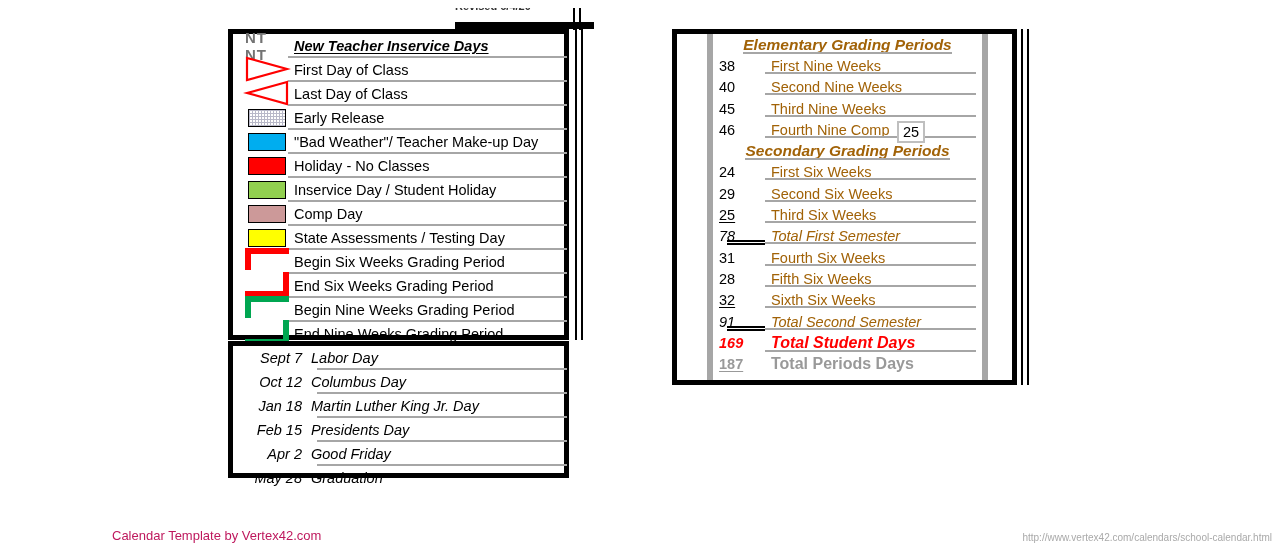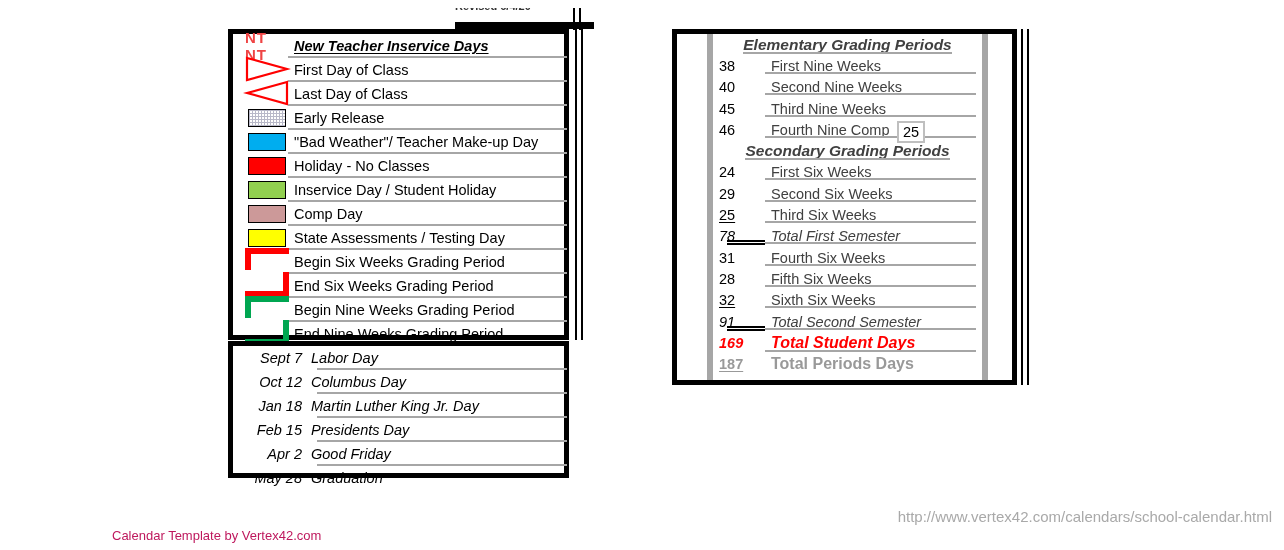--- a/index.html
+++ b/index.html
@@ -73,21 +73,21 @@
       repeating-linear-gradient(0deg,#b8b8c8 0 1px,transparent 1px 3px),
       repeating-linear-gradient(90deg,#b8b8c8 0 1px,transparent 1px 3px);
   }
 
   
   .nt-wrap{
     position:absolute;left:12px;top:1px;width:44px;height:22px;
     display:flex;align-items:center;justify-content:center;
   }
   .nt-wrap span{
-    font-size:15px;font-weight:bold;color:#ef4444;letter-spacing:1px;
+    font-size:15px;font-weight:bold;color:#737373;letter-spacing:1px;
     font-family:"Liberation Sans", sans-serif;
   }
 
   
   .flagbox{position:absolute;left:10px;top:-4px;width:48px;height:30px;}
 
   
   .brk{position:absolute;left:12px;width:44px;}
   .brk i{position:absolute;background:#000;}
 
@@ -121,21 +121,21 @@
   }
   #gp-rows{position:absolute;left:6px;top:0;right:6px;}
   .gp-row{
     position:relative;height:21.3px;display:flex;align-items:center;
   }
   .gp-num{
     width:46px;min-width:46px;text-align:left;
     font-size:14.5px;color:#000;position:relative;
   }
   .gp-txt{
-    flex:1;font-size:14.5px;color:#404040;padding-left:6px;position:relative;
+    flex:1;font-size:14.5px;color:#a16207;padding-left:6px;position:relative;
   }
   .gp-rule{position:absolute;left:0;right:0;bottom:0;height:2px;background:#a6a6a6;}
   .gp-row.header{justify-content:center;}
   .gp-row.header .gp-txt{
     flex:none;text-align:center;font-style:italic;font-weight:bold;
     font-size:15.5px;text-decoration:underline;text-underline-offset:2px;
     padding-left:0;
   }
   .gp-row.total .gp-num,.gp-row.total .gp-txt{font-weight:normal;font-style:italic;}
   .gp-row.subtot .gp-num span,.gp-row.subtot .gp-txt span{
@@ -166,22 +166,22 @@
   
   #right-grid-lines{position:absolute;left:1021px;top:29px;width:14px;height:356px;}
   #right-grid-lines i{position:absolute;top:0;width:2px;height:356px;background:#000;}
 
   
   #footer-left{
     position:absolute;left:112px;top:528px;
     font-size:13px;color:#be185d;
   }
   #footer-right{
-    position:absolute;right:12px;top:508px;
-    font-size:15px;color:#a9a9a9;
+    position:absolute;right:12px;top:532px;
+    font-size:10px;color:#a9a9a9;
   }
 </style>
 </head>
 <body>
 
 <div id="top-clip">
   <div class="txt">Revised 6/4/20</div>
   <div class="bar"></div>
 </div>
 <div id="top-grid-lines">

